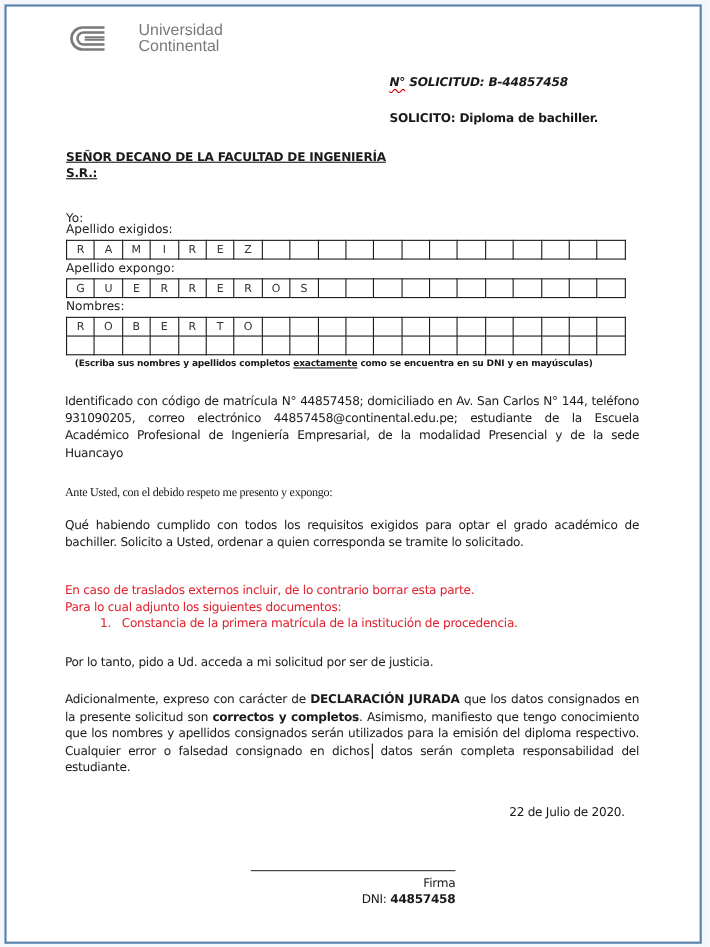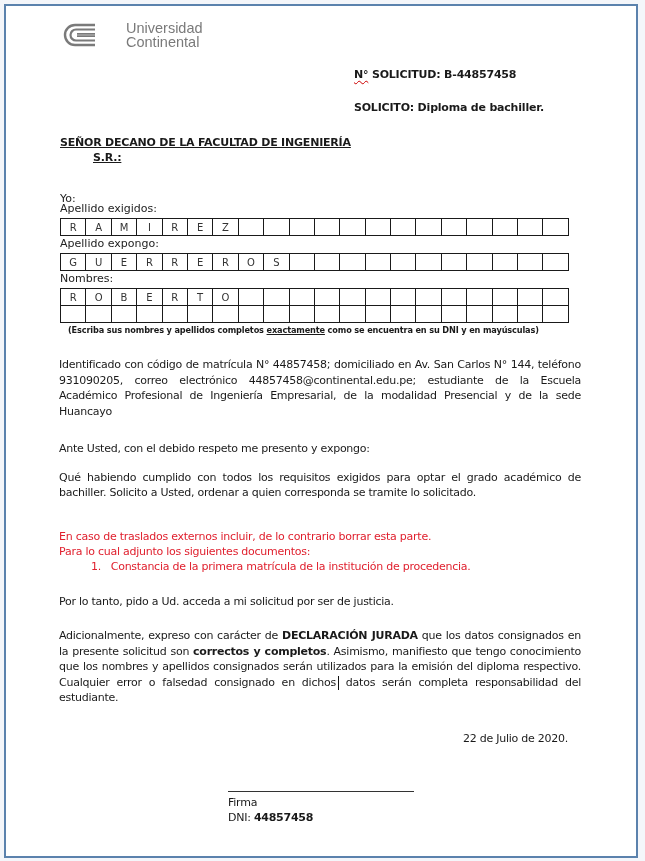--- a/index.html
+++ b/index.html
@@ -22,45 +22,45 @@
     table.grid td {
       width: 25.4px; height: 17px; border: 1px solid #1a1a1a;
       text-align: center; font-size: 10px; color: #333; padding: 0;
     }
     .note { font-size: 8.2px; font-weight: bold; letter-spacing: -0.15px; }
     .note u { text-decoration: underline; }
     .para { position: absolute; left: 59px; width: 522px; font-size: 11px; line-height: 15.6px; letter-spacing: -0.25px; text-align: justify; }
     .red { color: #e0202e; }
     .red-list { position: absolute; left: 91px; font-size: 11px; color: #e0202e; letter-spacing: -0.25px; }
     .sig-line { position: absolute; left: 228px; top: 791px; width: 186px; border-top: 1px solid #333; }
-    .center { text-align: left; }
+    .center { text-align: right; }
     .cursor { display: inline-block; width: 1px; height: 14px; background: #111; vertical-align: middle; margin-left: 2px; }
   </style>
 </head>
 <body>
 
 <div class="page"></div>
 
 <div class="logo">
   <svg class="logo-mark" viewBox="0 0 36 24">
     <path d="M14 2 H34 M14 2 A10 10 0 0 0 14 22 H34" fill="none" stroke="#7a7a7a" stroke-width="2.4"></path>
     <path d="M15 6.5 H34 M15 6.5 A5.5 5.5 0 0 0 15 17.5 H34" fill="none" stroke="#7a7a7a" stroke-width="2.2"></path>
     <path d="M16 10.8 H34 M16 13.2 H34" fill="none" stroke="#7a7a7a" stroke-width="1.8"></path>
   </svg>
   <div class="logo-text">
     <div>Universidad</div>
     <div>Continental</div>
   </div>
 </div>
 
-<div class="abs hdr" style="left:354px; top:68px;"><span class="no">N°</span><span> SOLICITUD: B-44857458</span></div>
+<div class="abs hdr" style="left:354px; top:68px;font-style:italic;"><span class="no">N°</span><span> SOLICITUD: B-44857458</span></div>
 <div class="abs hdr" style="left:354px; top:101px;">SOLICITO: Diploma de bachiller.</div>
 
 <div class="abs addressee" style="left:60px; top:136px;">SEÑOR DECANO DE LA FACULTAD DE INGENIERÍA</div>
-<div class="abs addressee" style="left:60px; top:151px;margin-left:33px;">S.R.:</div>
+<div class="abs addressee" style="left:60px; top:151px;">S.R.:</div>
 
 <div class="abs label" style="left:60px; top:192px;">Yo:</div>
 <div class="abs label" style="left:60px; top:202px;">Apellido exigidos:</div>
 <table class="grid" style="top:218px;">
   <tbody>
       <tr id="row-paterno">
         <td>R</td>
         <td>A</td>
         <td>M</td>
         <td>I</td>
@@ -155,21 +155,21 @@
         <td></td>
         <td></td>
         <td></td>
         <td></td>
       </tr>
 </tbody>
   </table>
 <div class="abs note" style="left:68px; top:325px;"><span>(Escriba sus nombres y apellidos completos </span><u>exactamente</u><span> como se encuentra en su DNI y en mayúsculas)</span></div>
 
 <div class="para" style="top:357px;">Identificado con código de matrícula N° 44857458; domiciliado en Av. San Carlos N° 144, teléfono 931090205, correo electrónico 44857458@continental.edu.pe; estudiante de la Escuela Académico Profesional de Ingeniería Empresarial, de la modalidad Presencial y de la  sede Huancayo</div>
-<div class="para" style="top:441px;">Ante Usted, con el debido respeto me presento y expongo:</div>
+<div class="para" style="top:441px;font-family:Liberation Serif, serif;">Ante Usted, con el debido respeto me presento y expongo:</div>
 <div class="para" style="top:471px; line-height:14.5px;">Qué habiendo cumplido con todos los requisitos exigidos para optar el grado académico de bachiller. Solicito a Usted, ordenar a quien corresponda se tramite lo solicitado.</div>
 
 <div class="abs red txt" style="left:59px; top:529px;">En caso de traslados externos incluir, de lo contrario borrar esta parte.</div>
 <div class="abs red txt" style="left:59px; top:544px;">Para lo cual adjunto los siguientes documentos:</div>
 <div class="red-list" style="top:560px;">
   <div style="white-space:pre;">1.   Constancia de la primera matrícula de la institución de procedencia.</div>
 </div>
 
 <div class="abs txt" style="left:59px; top:594px;">Por lo tanto, pido a Ud. acceda a mi solicitud por ser de justicia.</div>
 

